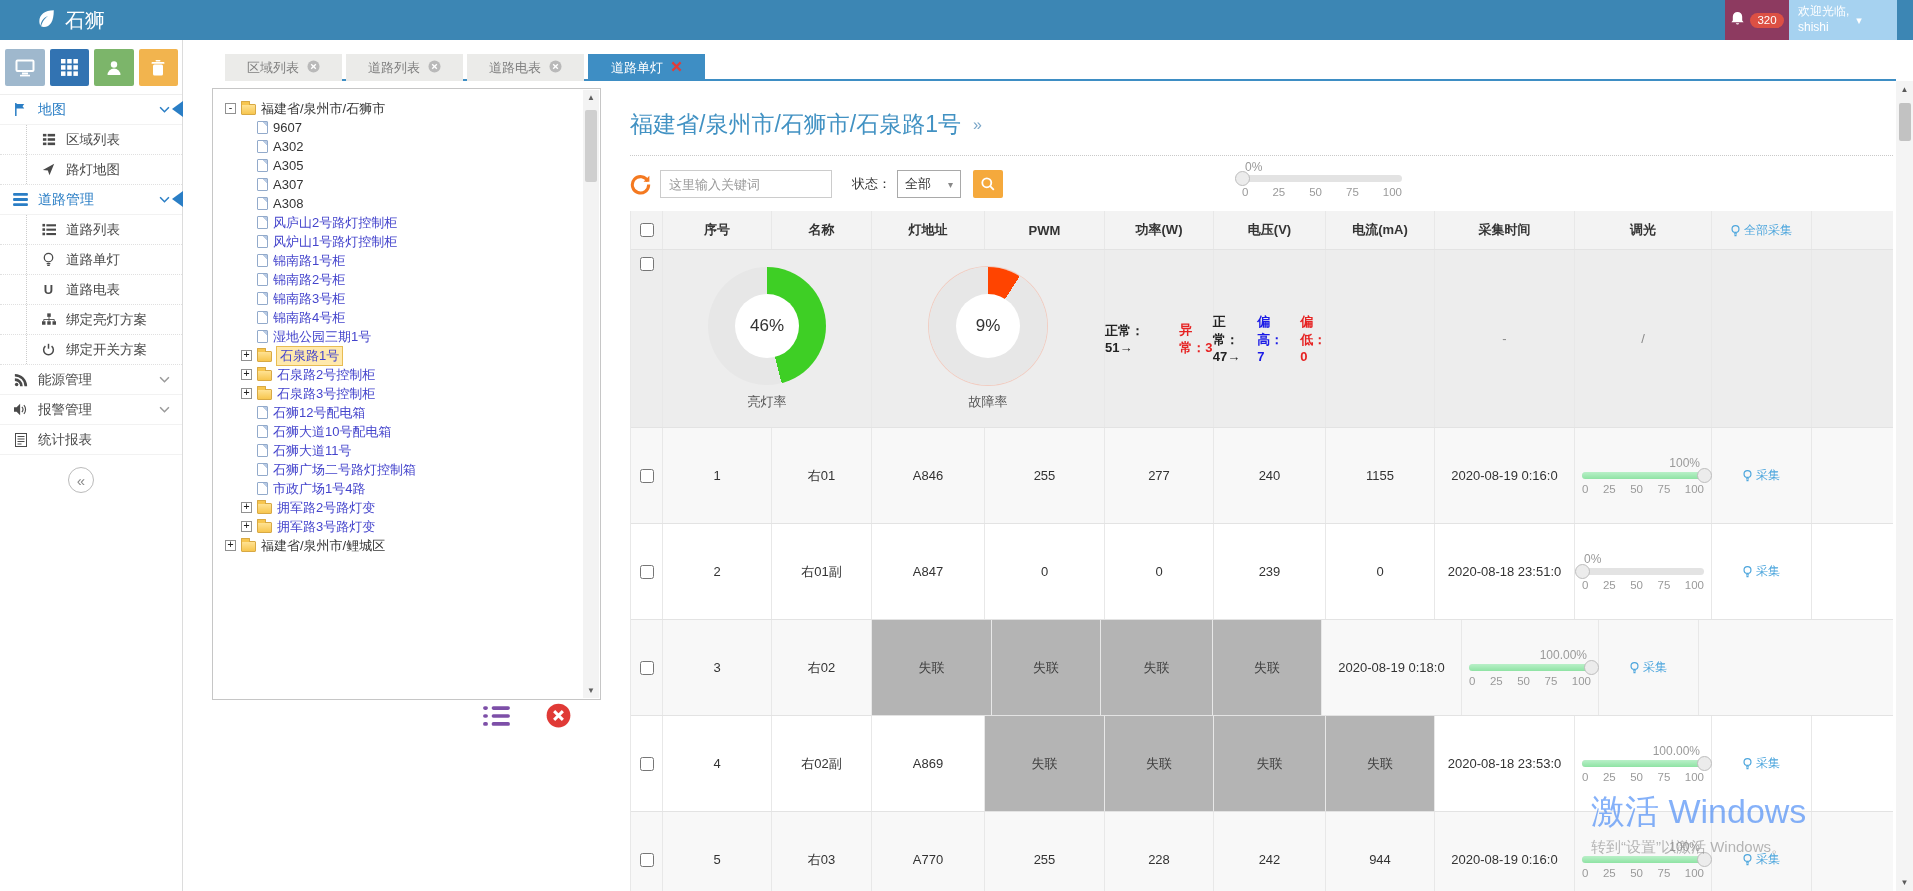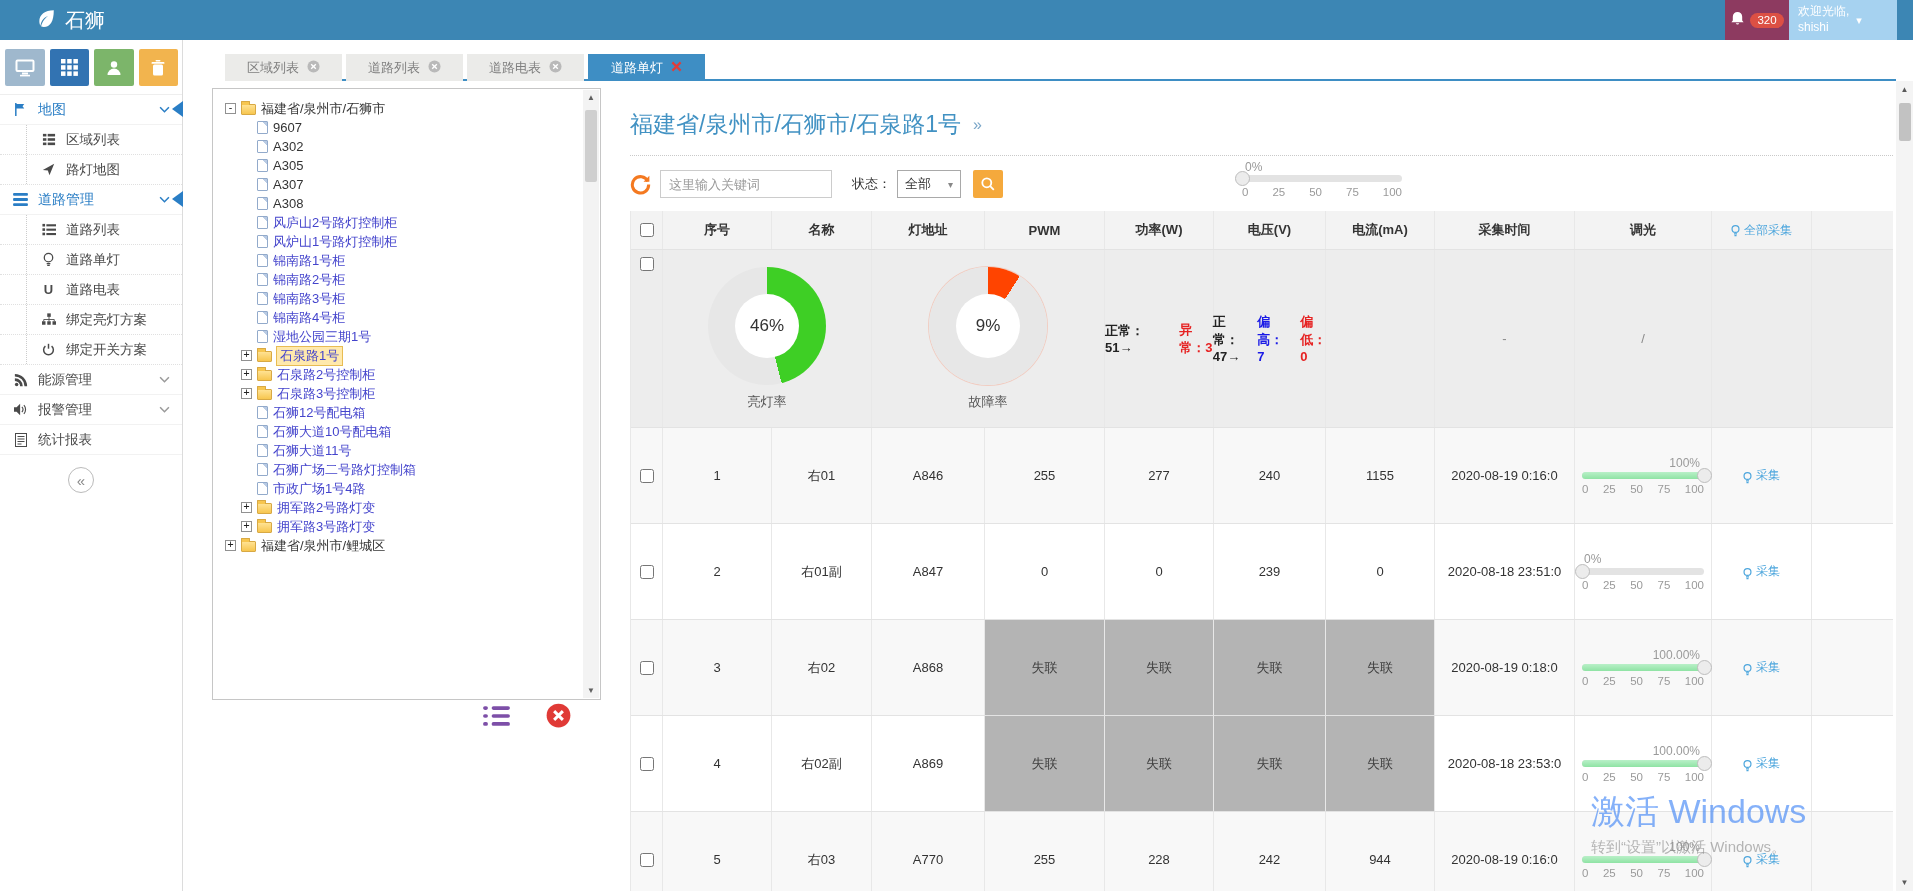--- a/index.html
+++ b/index.html
@@ -105,21 +105,21 @@
 .sum-col{flex-direction:row;font-size:13px;font-weight:bold;color:#222}
 .gap24{gap:26px}.gap16{gap:17px}
 .txt-red{color:#e62222}.txt-blue{color:#1a1ae6}
 .sum-plain{color:#8a8a8a;font-size:13px}
 .drow{height:96px;font-size:13px;color:#333}
 .r-odd{background:#f8f8f8}.r-even{background:#fff}
 .cell-offline{background:#b4b4b4;color:#3e3e3e}
 .dim-widget{width:122px}
 .dim-label{font-size:12px;color:#9a9a9a;text-align:right;padding-right:4px;height:15px}
 .dim-label.left{text-align:left;padding-left:2px}
-.collect-link{color:#4da6dd;font-size:12px;display:flex;align-items:flex-end;gap:4px;cursor:pointer}
+.collect-link{color:#4da6dd;font-size:12px;display:flex;align-items:center;gap:4px;cursor:pointer}
 
 
 .v-scroll{position:absolute;right:0;top:0;bottom:0;width:17px;background:#f4f4f4;display:flex;flex-direction:column;align-items:center;justify-content:space-between;padding:4px 0;font-size:8px;color:#5a5a5a;z-index:6}
 .v-thumb{position:absolute;top:22px;left:2.5px;width:12px;height:38px;background:#c2c2c2;border-radius:2px;cursor:pointer}
 .sc-arrow{cursor:pointer}
 .watermark{position:absolute;left:1408px;top:708px;z-index:5;pointer-events:none}
 .wm1{font-size:34px;color:#3b82f6;opacity:.62}
 .wm2{font-size:15px;color:#8b8b8b;opacity:.62;margin-top:3px}
 </style>
 </head>
@@ -685,21 +685,20 @@
                   </span>
                 </div>
             </div>
 
             <div class="trow drow r-odd">
               <div class="cell c-cb">
                   <input type="checkbox" style="">
                 </div>
               <div class="cell c-seq">3</div>
               <div class="cell c-name">右02</div>
-              <div class="cell c-addr">A868</div>
               <div class="cell c-pwm cell-offline">失联</div>
               <div class="cell c-pow cell-offline">失联</div>
               <div class="cell c-volt cell-offline">失联</div>
               <div class="cell c-curr cell-offline">失联</div>
               <div class="cell c-time">2020-08-19 0:18:0</div>
               <div class="cell c-dim">
                 <div class="dim-widget" style="--pct: 100%;">
                   <div class="dim-label">100.00%</div>
                   <div class="slider-track">
                       <div class="slider-fill"></div>

